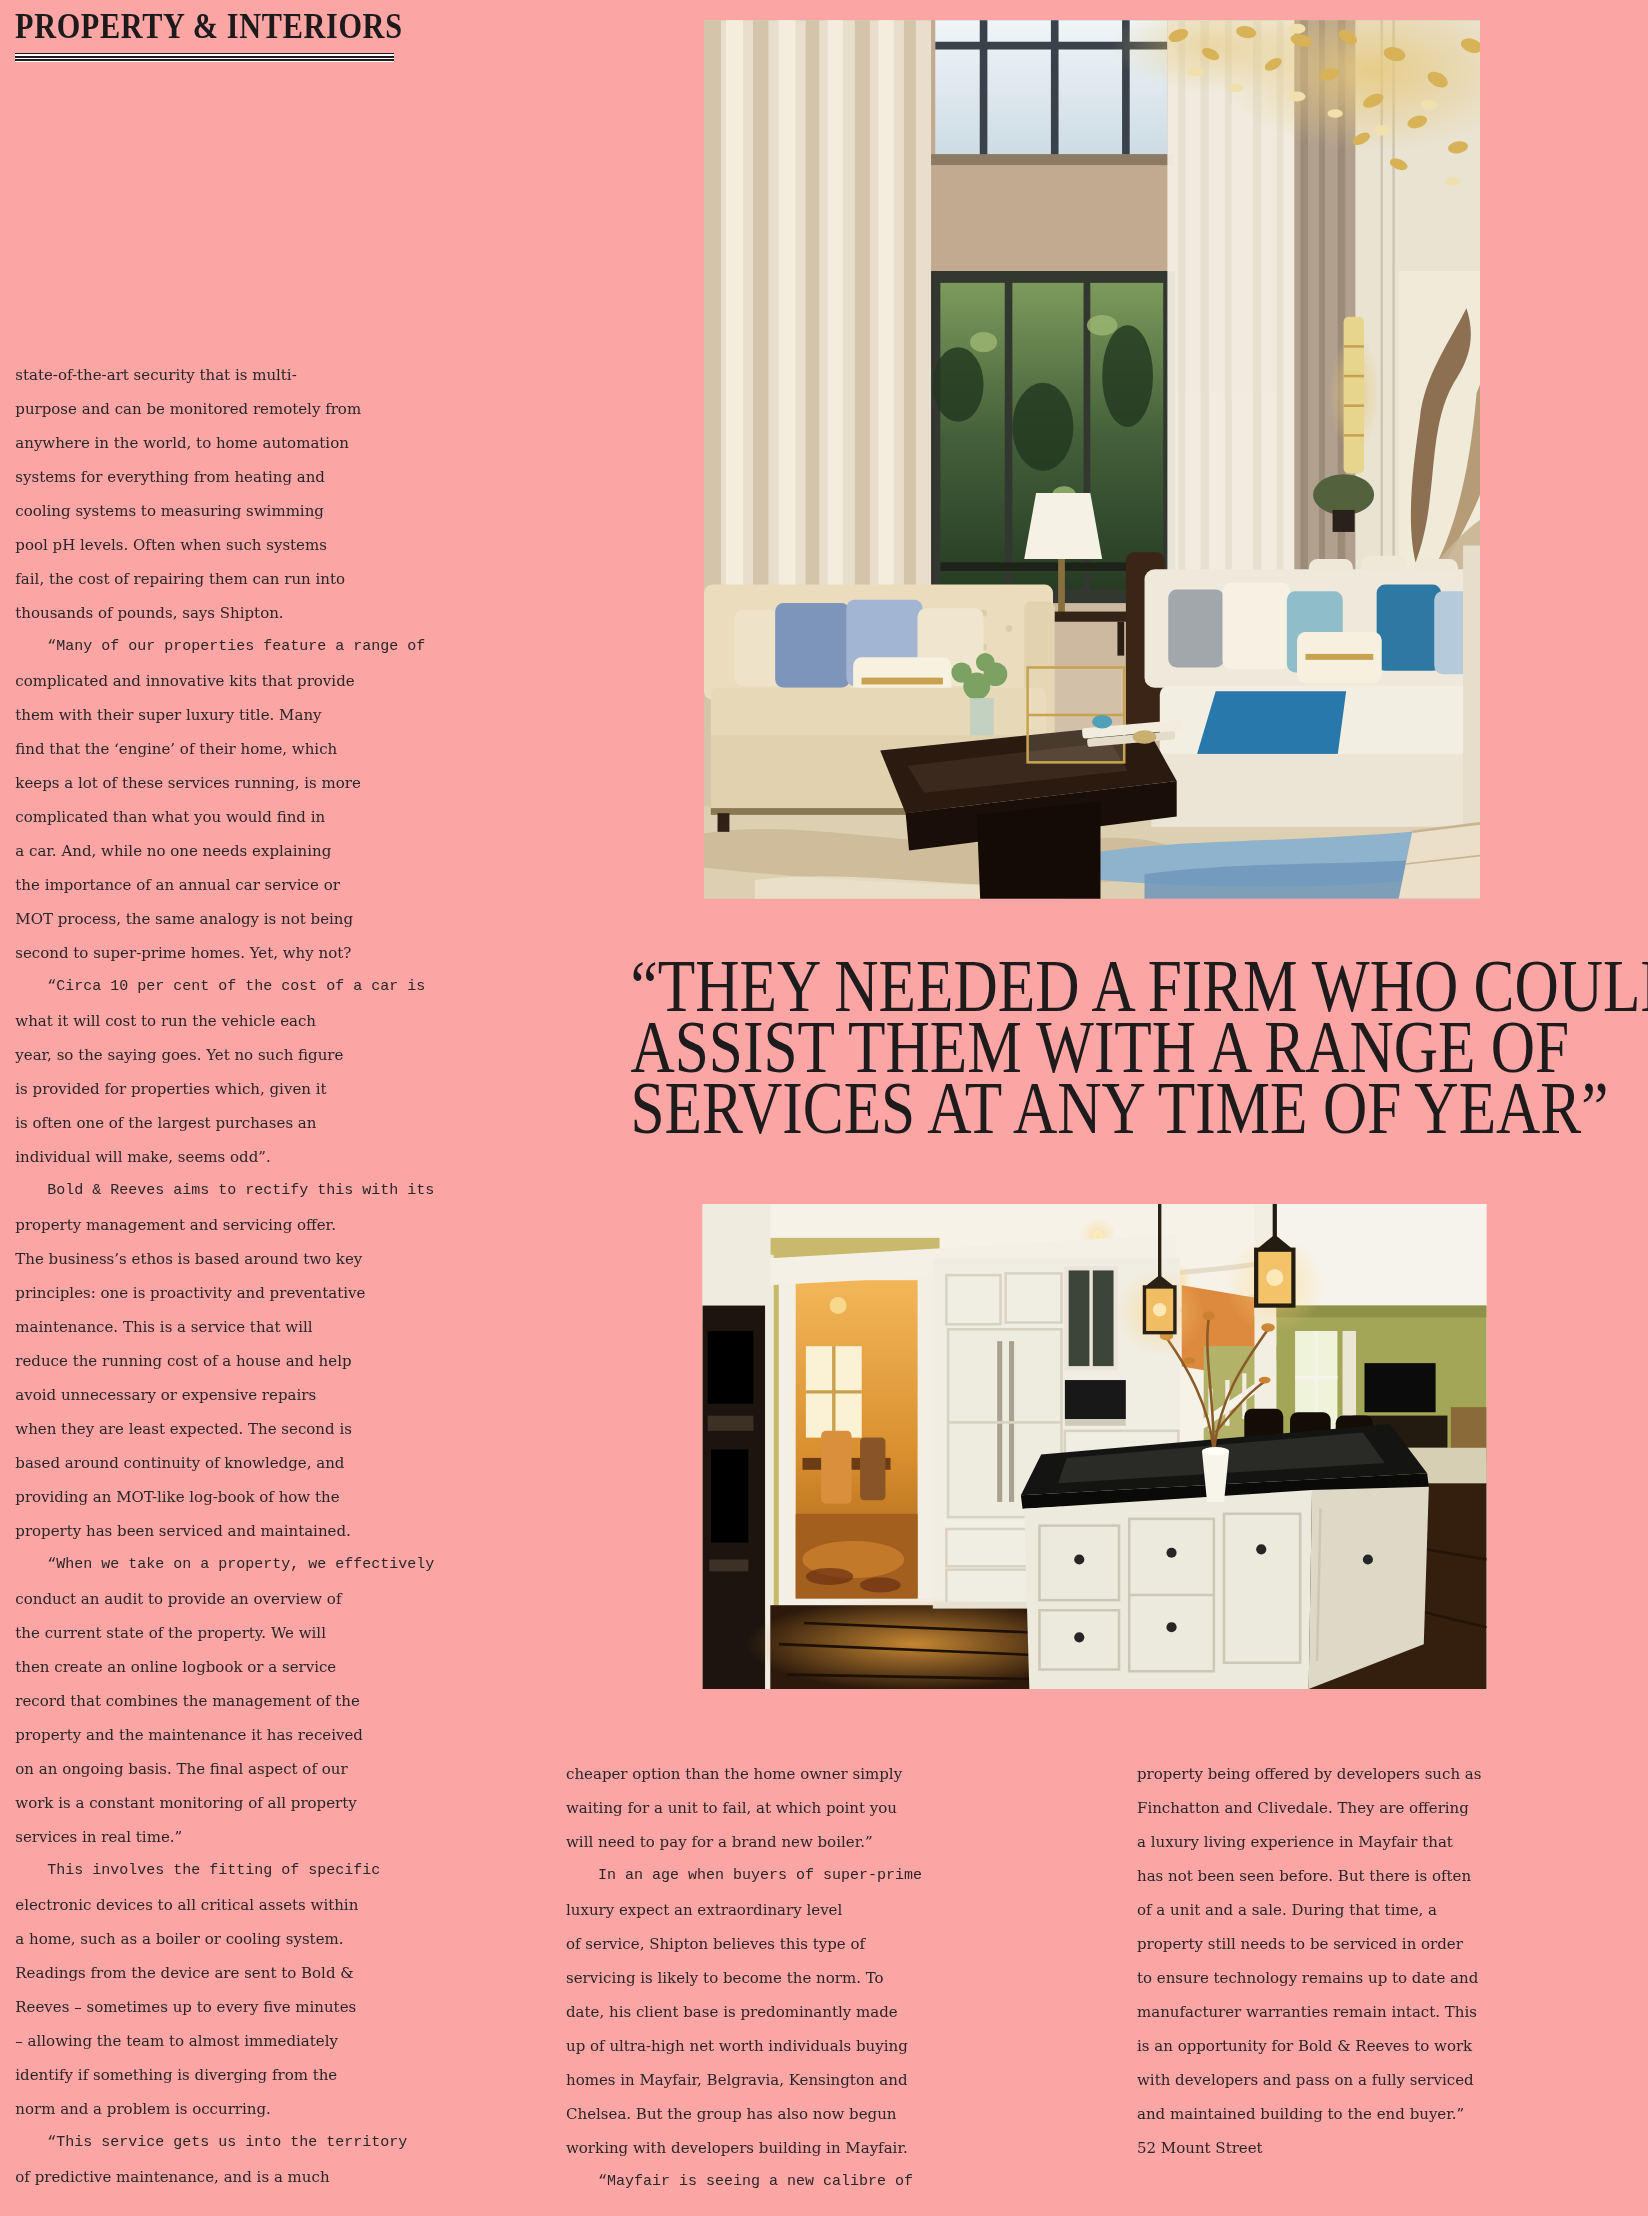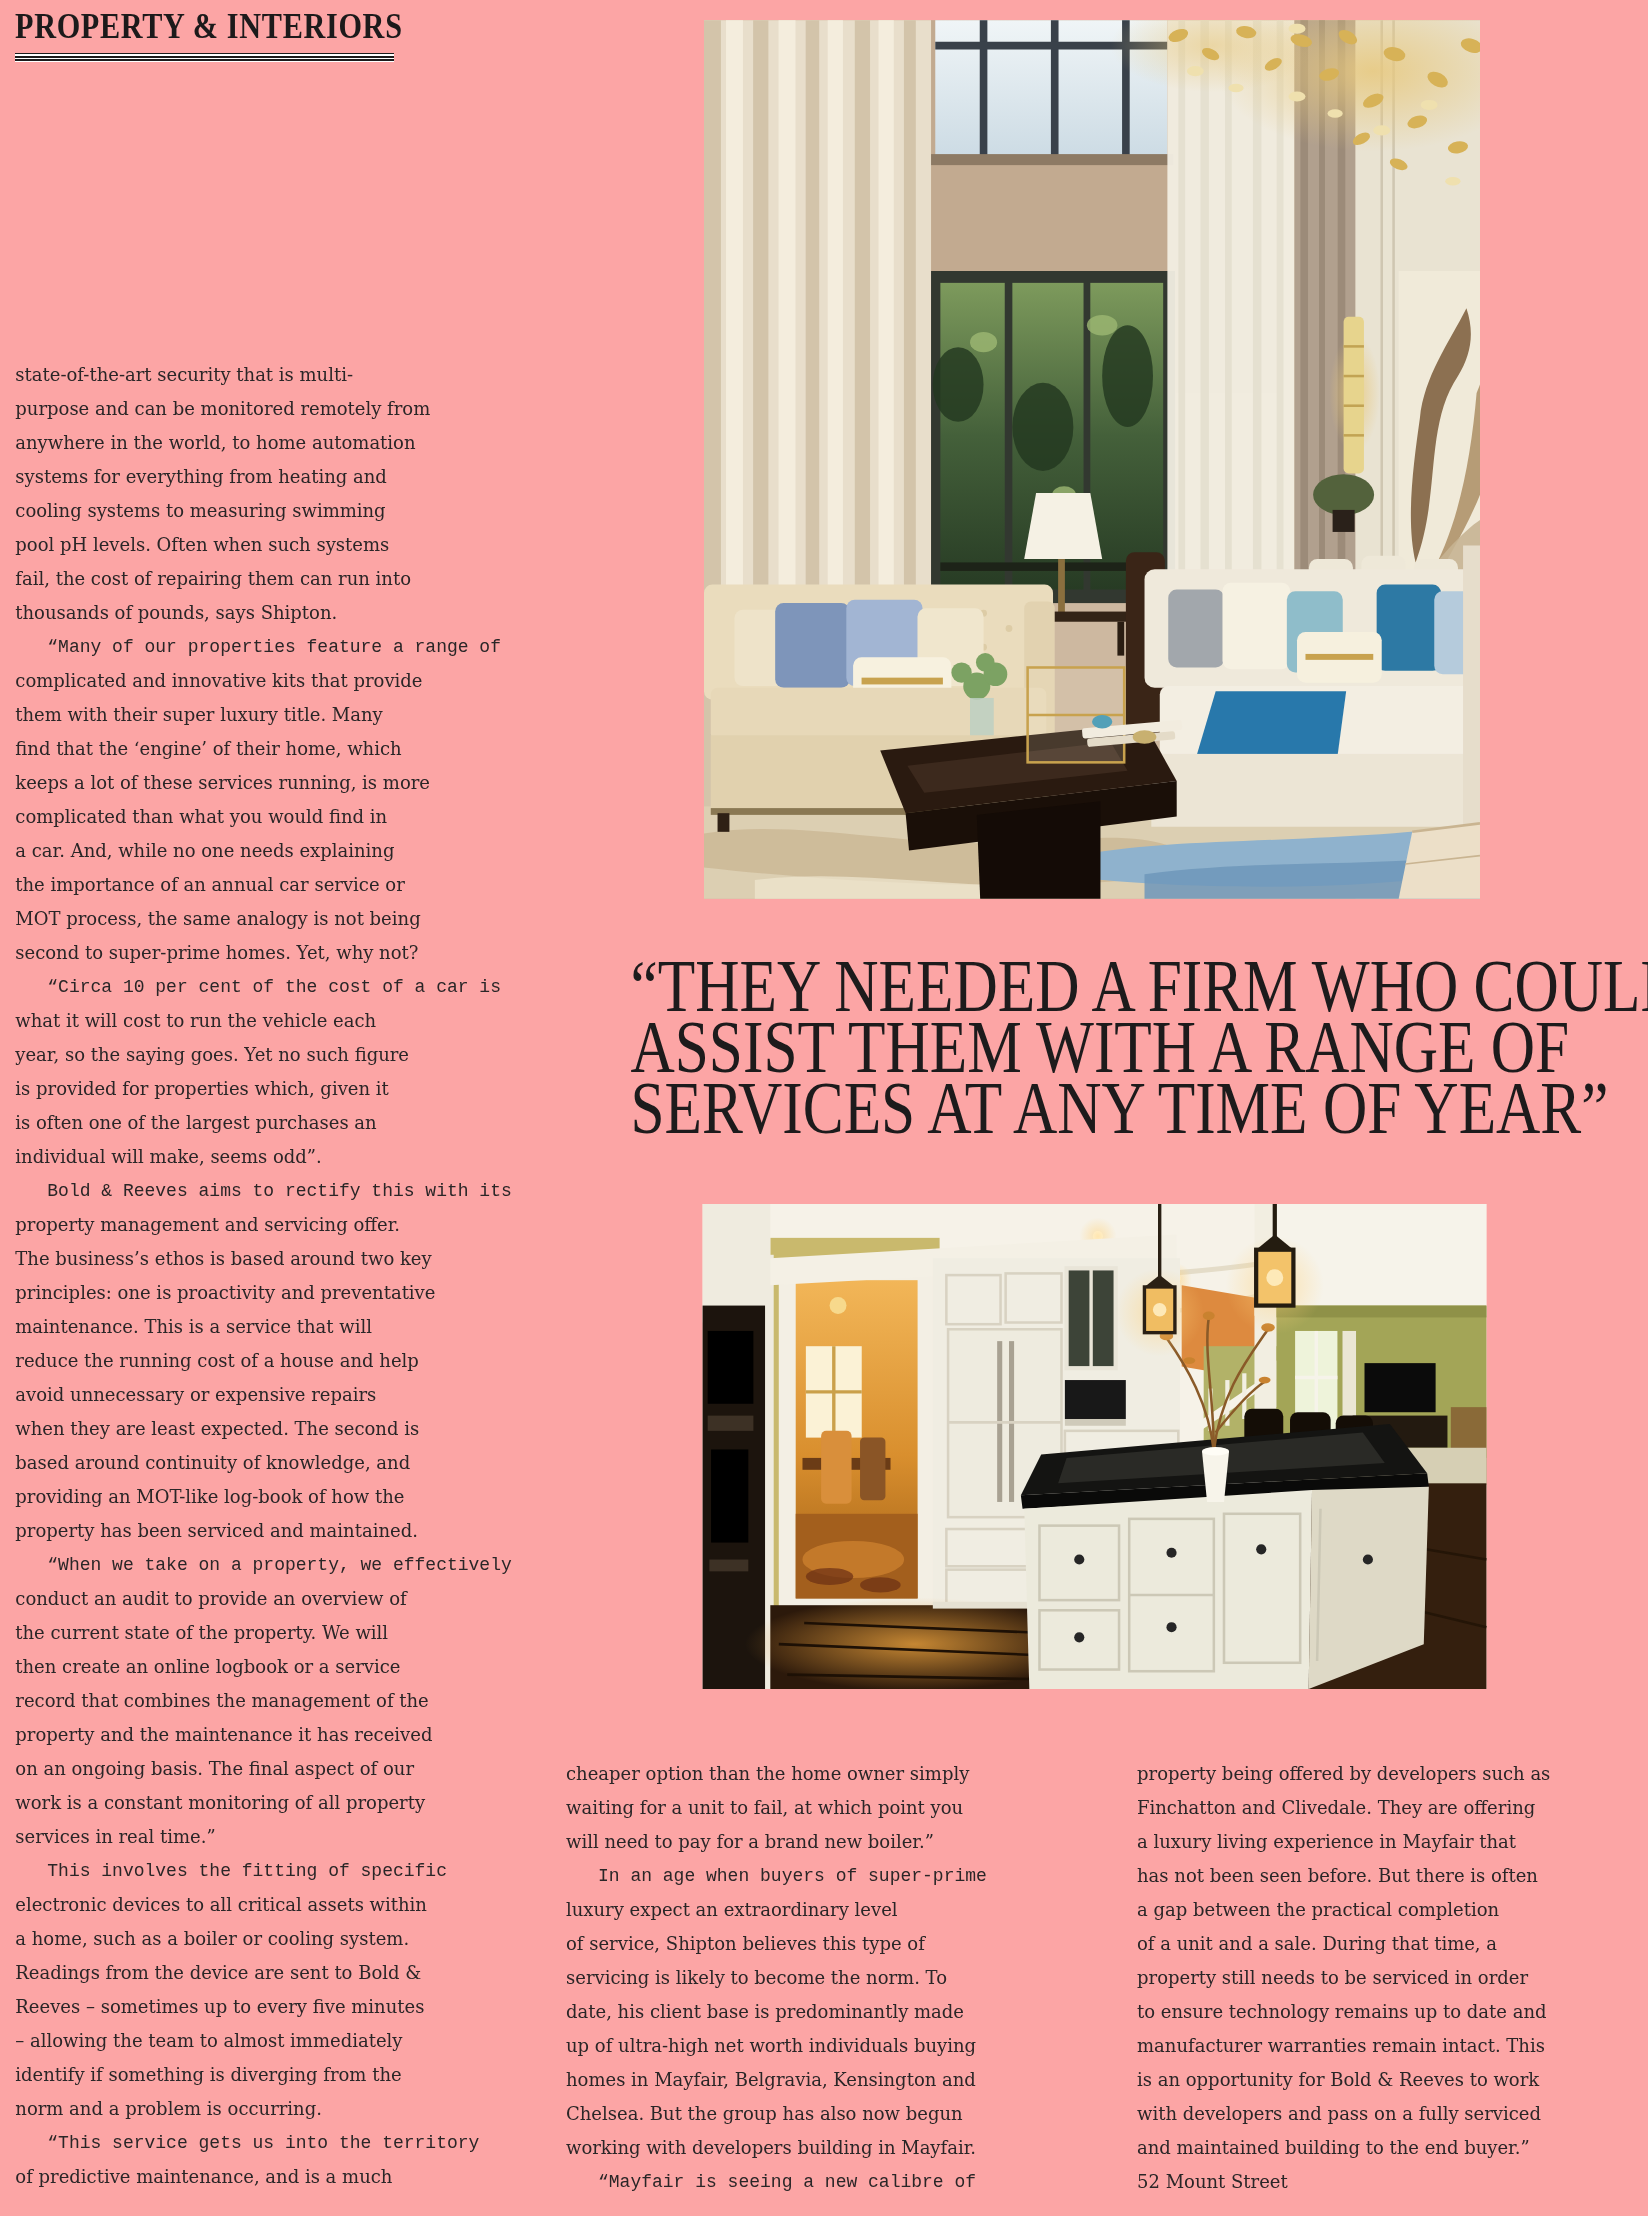--- a/index.html
+++ b/index.html
@@ -12,21 +12,21 @@
   .masthead-title {
     margin:0; font-family:"Liberation Serif",serif; font-weight:bold; font-size:36px;
     letter-spacing:0.8px; color:#1c1a1b; white-space:nowrap;
     transform:scaleX(0.84); transform-origin:left center;
   }
   .masthead-rule {
     position:absolute; left:15.3px; top:53px; width:379px; height:9.3px;
     background:repeating-linear-gradient(to bottom,#1c1a1b 0 1.5px,#ffffff 1.5px 3.1px);
   }
   
-  .col { position:absolute; font-size:18px; line-height:34px; }
+  .col { position:absolute; font-size:15px; line-height:34px; }
   .col .line { white-space:nowrap; }
   .col .line.indent { padding-left:32px;font-family:Liberation Mono, monospace; }
   .col .line.italic { }
   .left-col  { left:15.3px;   top:358px;  width:519px; }
   .mid-col   { left:566px;  top:1757px; width:502px; }
   .right-col { left:1112px; top:1757px; width:508px;margin-left:25px; }
   
   .pull-quote {
     position:absolute; left:542px; top:956px; width:1106px; margin:0;
     text-align:center; color:#1d1b1c; font-family:"Liberation Serif",serif;
@@ -518,21 +518,20 @@
       <div class="line">working with developers building in Mayfair.</div>
       <div class="line indent">“Mayfair is seeing a new calibre of</div>
     </div>
 
   <div class="col right-col">
 
   <div class="line">property being offered by developers such as</div>
       <div class="line">Finchatton and Clivedale. They are offering</div>
       <div class="line">a luxury living experience in Mayfair that</div>
       <div class="line">has not been seen before. But there is often</div>
-      <div class="line">a gap between the practical completion</div>
       <div class="line">of a unit and a sale. During that time, a</div>
       <div class="line">property still needs to be serviced in order</div>
       <div class="line">to ensure technology remains up to date and</div>
       <div class="line">manufacturer warranties remain intact. This</div>
       <div class="line">is an opportunity for Bold &amp; Reeves to work</div>
       <div class="line">with developers and pass on a fully serviced</div>
       <div class="line">and maintained building to the end buyer.”</div>
       <div class="line italic">52 Mount Street</div>
     </div>
 

